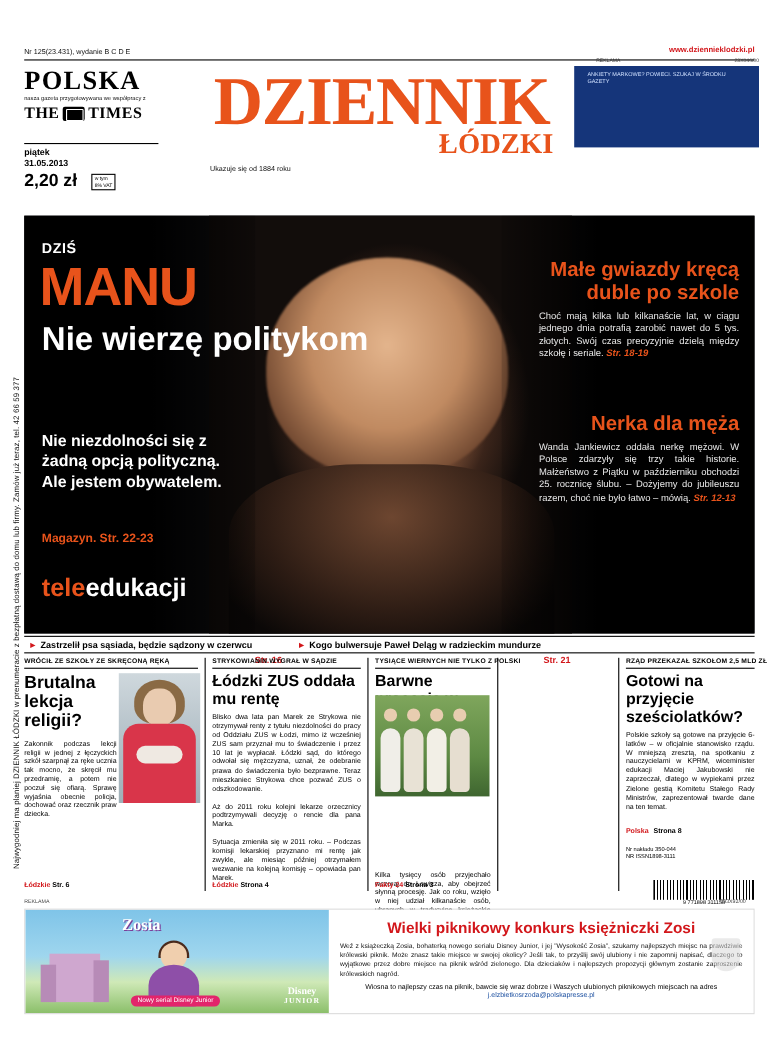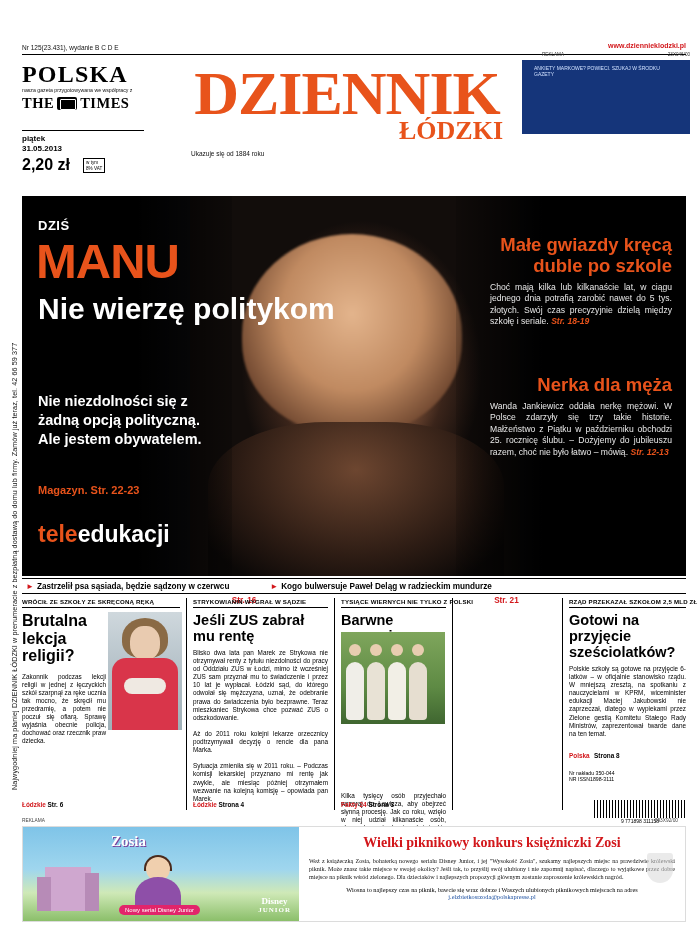--- a/index.html
+++ b/index.html
@@ -185,21 +185,21 @@
   .castle:before{content:""; position:absolute; left:-8px; bottom:0; width:14px; height:34px; background:#b78bb7;}
   .castle:after{content:""; position:absolute; right:-8px; bottom:0; width:14px; height:38px; background:#b78bb7;}
   .princess { position:absolute; left:108px; bottom:6px; width:54px; height:62px; }
   .princess .dress { position:absolute; bottom:0; left:4px; width:46px; height:38px; background:#8e4fa8; border-radius:50% 50% 10% 10%; }
   .princess .head { position:absolute; bottom:34px; left:15px; width:24px; height:24px; border-radius:50%; background:#f0cfae; }
   .princess .hair { position:absolute; bottom:44px; left:13px; width:28px; height:16px; border-radius:14px 14px 0 0; background:#4a2a1c; }
   .zosia-logo { position:absolute; left:88px; top:6px; font-family:"Liberation Serif", serif; font-size:15px; font-weight:bold; color:#fff; text-shadow:1px 1px 0 #7a3f9a; }
   .ad-badge { position:absolute; left:96px; bottom:6px; font-size:6px; color:#fff; background:#e2256b; border-radius:7px; padding:2px 6px; }
   .disney { position:absolute; right:8px; bottom:6px; color:#fff; font-size:9px; font-family:"Liberation Serif", serif; font-weight:bold; text-align:center; line-height:9px;}
   .disney small { display:block; font-size:7px; letter-spacing:1px; }
-  .ad-right { flex:1; background:#fff; position:relative; padding:8px 10px 0 10px;font-family:Liberation Serif, serif; }
+  .ad-right { flex:1; background:#fff; position:relative; padding:8px 10px 0 10px; }
   .ad-title { color:#d2171b; font-size:14px; font-weight:bold; text-align:center; line-height:16px; }
   .ad-text { font-size:6.1px; line-height:8.2px; text-align:justify; margin-top:6px; color:#111; }
   .ad-foot { font-size:6.3px; text-align:center; margin-top:4px; }
   .ad-foot .mail { color:#1b4fa0; }
   .crest { position:absolute; right:12px; top:26px; width:26px; height:30px; background:#d8d8d8; border-radius:3px 3px 13px 13px; opacity:0.55;}
   .reklama-b { position:absolute; left:22px; top:818px; font-size:4.8px; color:#444; }
   .ad-code { position:absolute; right:22px; top:818px; font-size:4.8px; color:#444; }
 </style>
 </head>
 <body>
@@ -305,21 +305,21 @@
       </div>
       <div class="col-body" style="width:84px; margin-top:8px;">Zakonnik podczas lekcji religii w jednej z łęczyckich szkół szarpnął za ręke ucznia tak mocno, że skręcił mu przedramię, a potem nie poczuł się ofiarą. Sprawę wyjaśnia obecnie policja, dochować oraz rzecznik praw dziecka.</div>
       <div class="col-ref">
         <span class="lbl">Łódzkie</span>
         <span>Str. 6</span>
       </div>
     </div>
 
     <div class="col c2">
       <div class="kicker">STRYKOWIANIN WYGRAŁ W SĄDZIE</div>
-      <div class="col-head sm">Jeśli ZUS zabrał mu rentę</div>
+      <div class="col-head sm">Łódzki ZUS oddała mu rentę</div>
       <div class="col-body" style="white-space:pre-line;">Blisko dwa lata pan Marek ze Strykowa nie otrzymywał renty z tytułu niezdolności do pracy od Oddziału ZUS w Łodzi, mimo iż wcześniej ZUS sam przyznał mu to świadczenie i przez 10 lat je wypłacał. Łódzki sąd, do którego odwołał się mężczyzna, uznał, że odebranie prawa do świadczenia było bezprawne. Teraz mieszkaniec Strykowa chce pozwać ZUS o odszkodowanie.
 
 Aż do 2011 roku kolejni lekarze orzecznicy podtrzymywali decyzję o rencie dla pana Marka.
 
 Sytuacja zmieniła się w 2011 roku. – Podczas komisji lekarskiej przyznano mi rentę jak zwykle, ale miesiąc później otrzymałem wezwanie na kolejną komisję – opowiada pan Marek.</div>
       <div class="col-ref">
         <span class="lbl">Łódzkie</span>
         <span>Strona 4</span>
       </div>
     </div>

